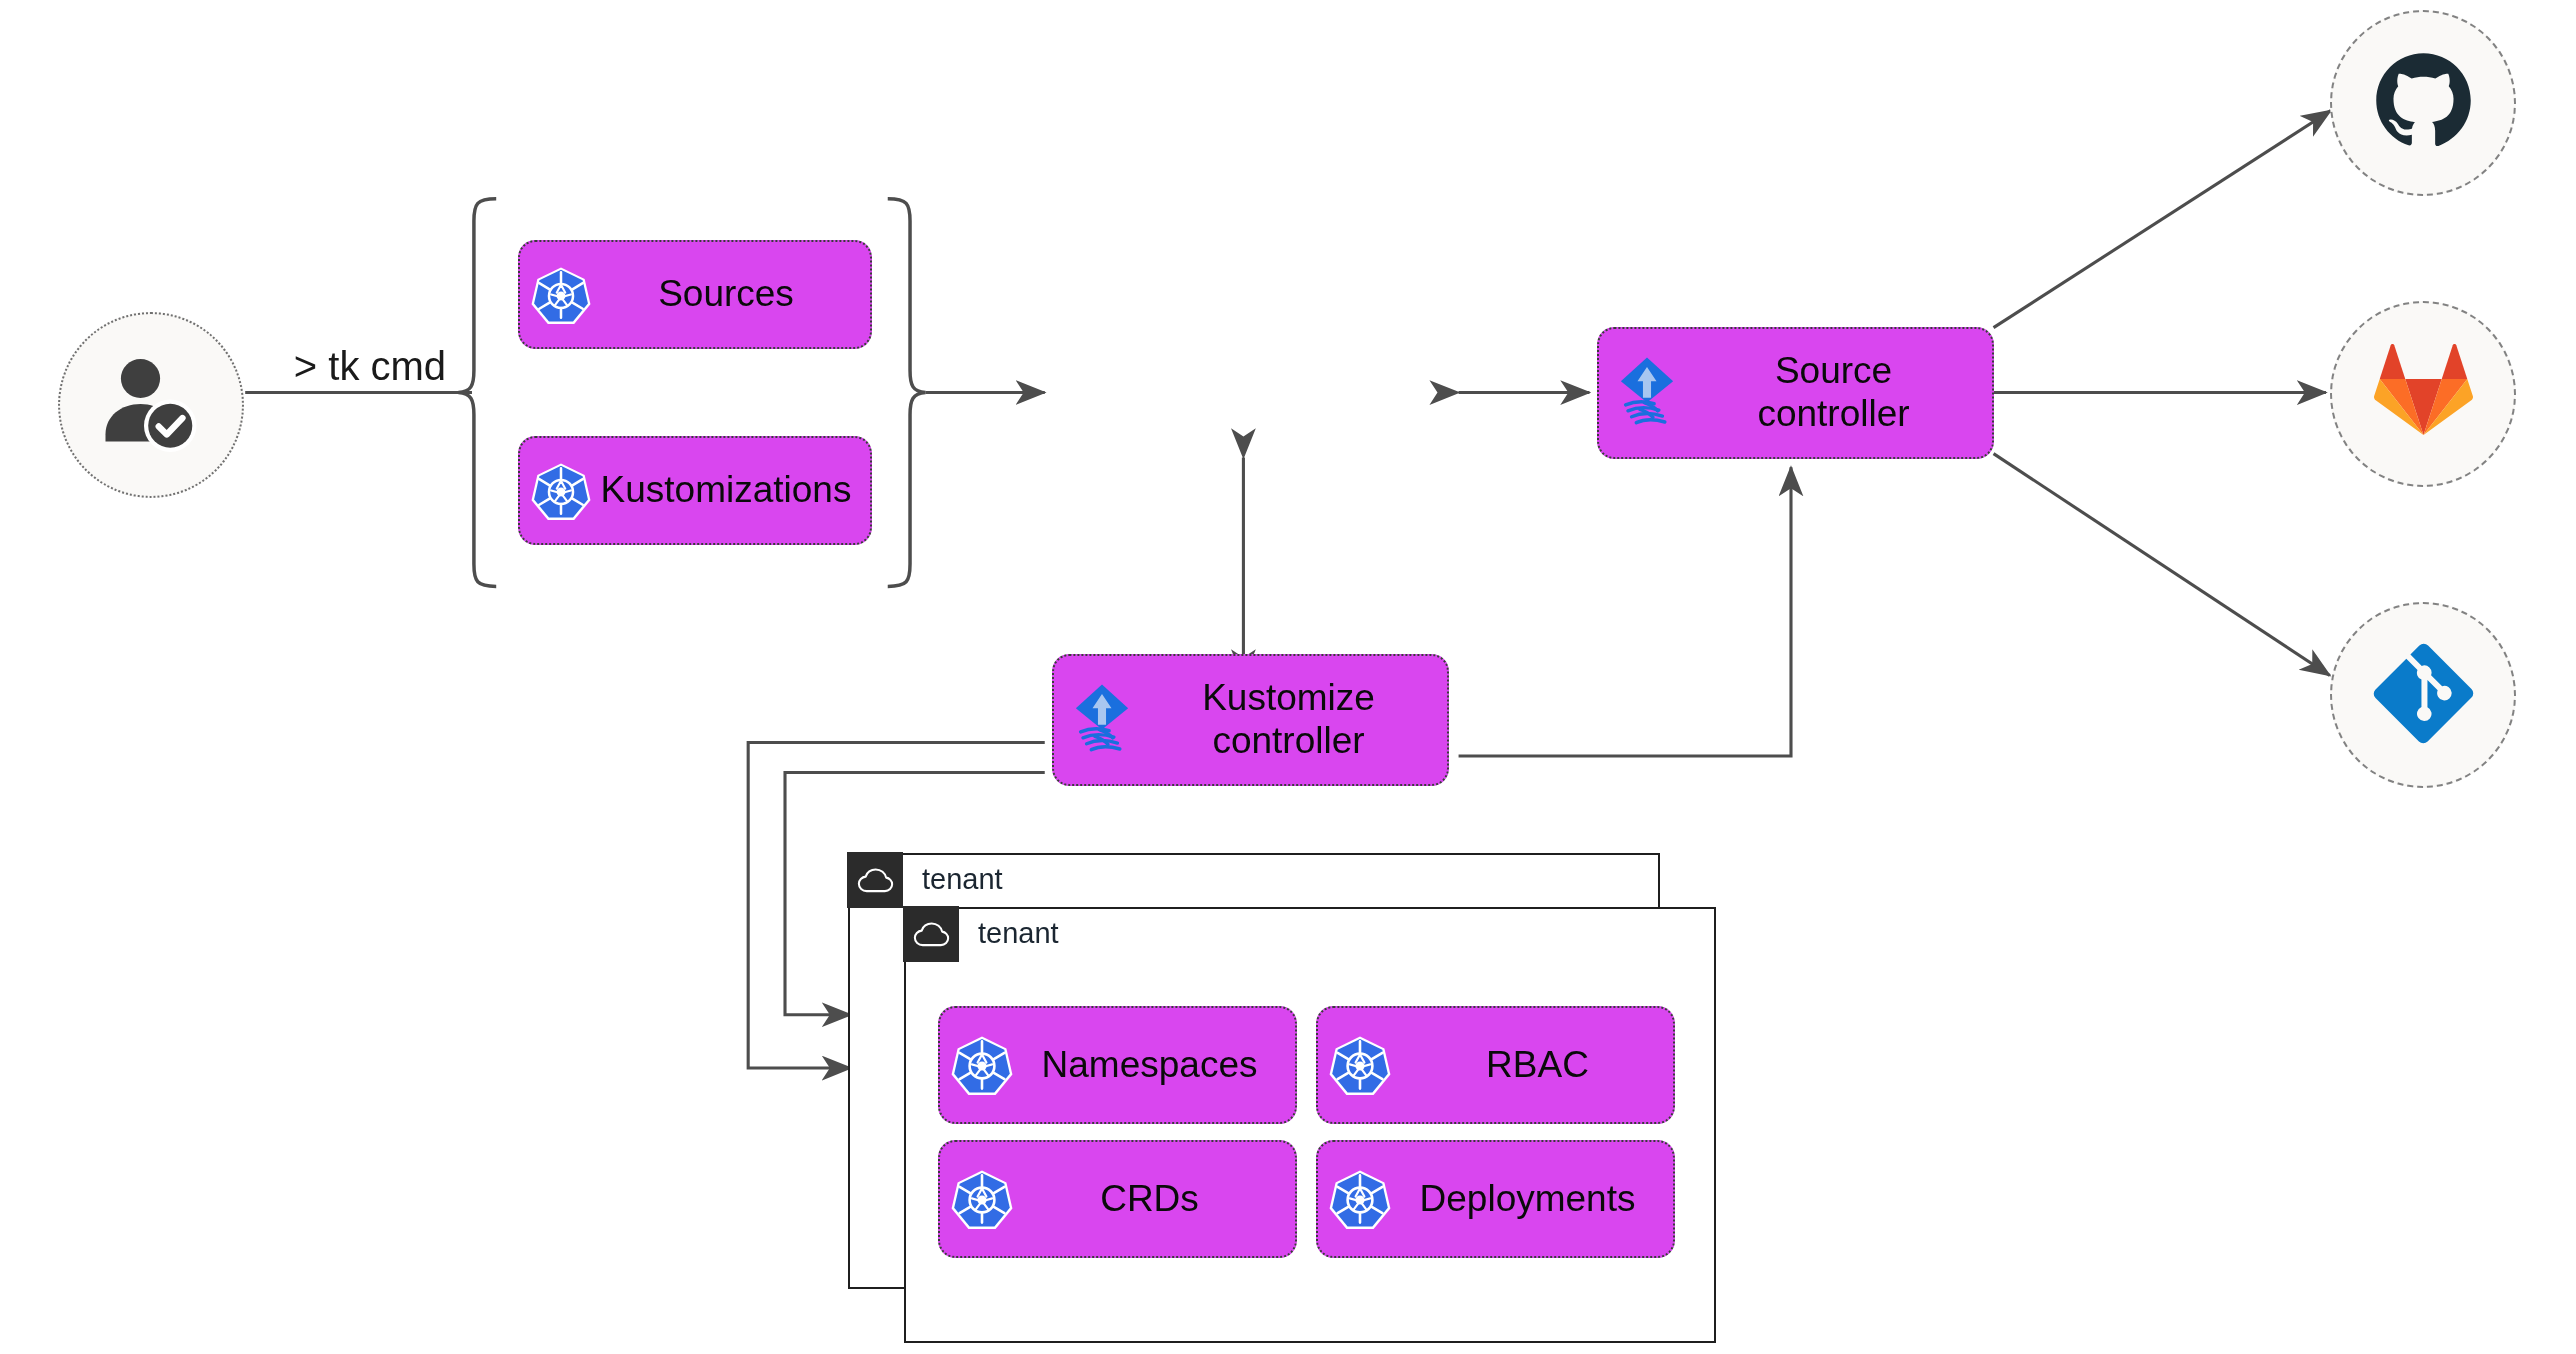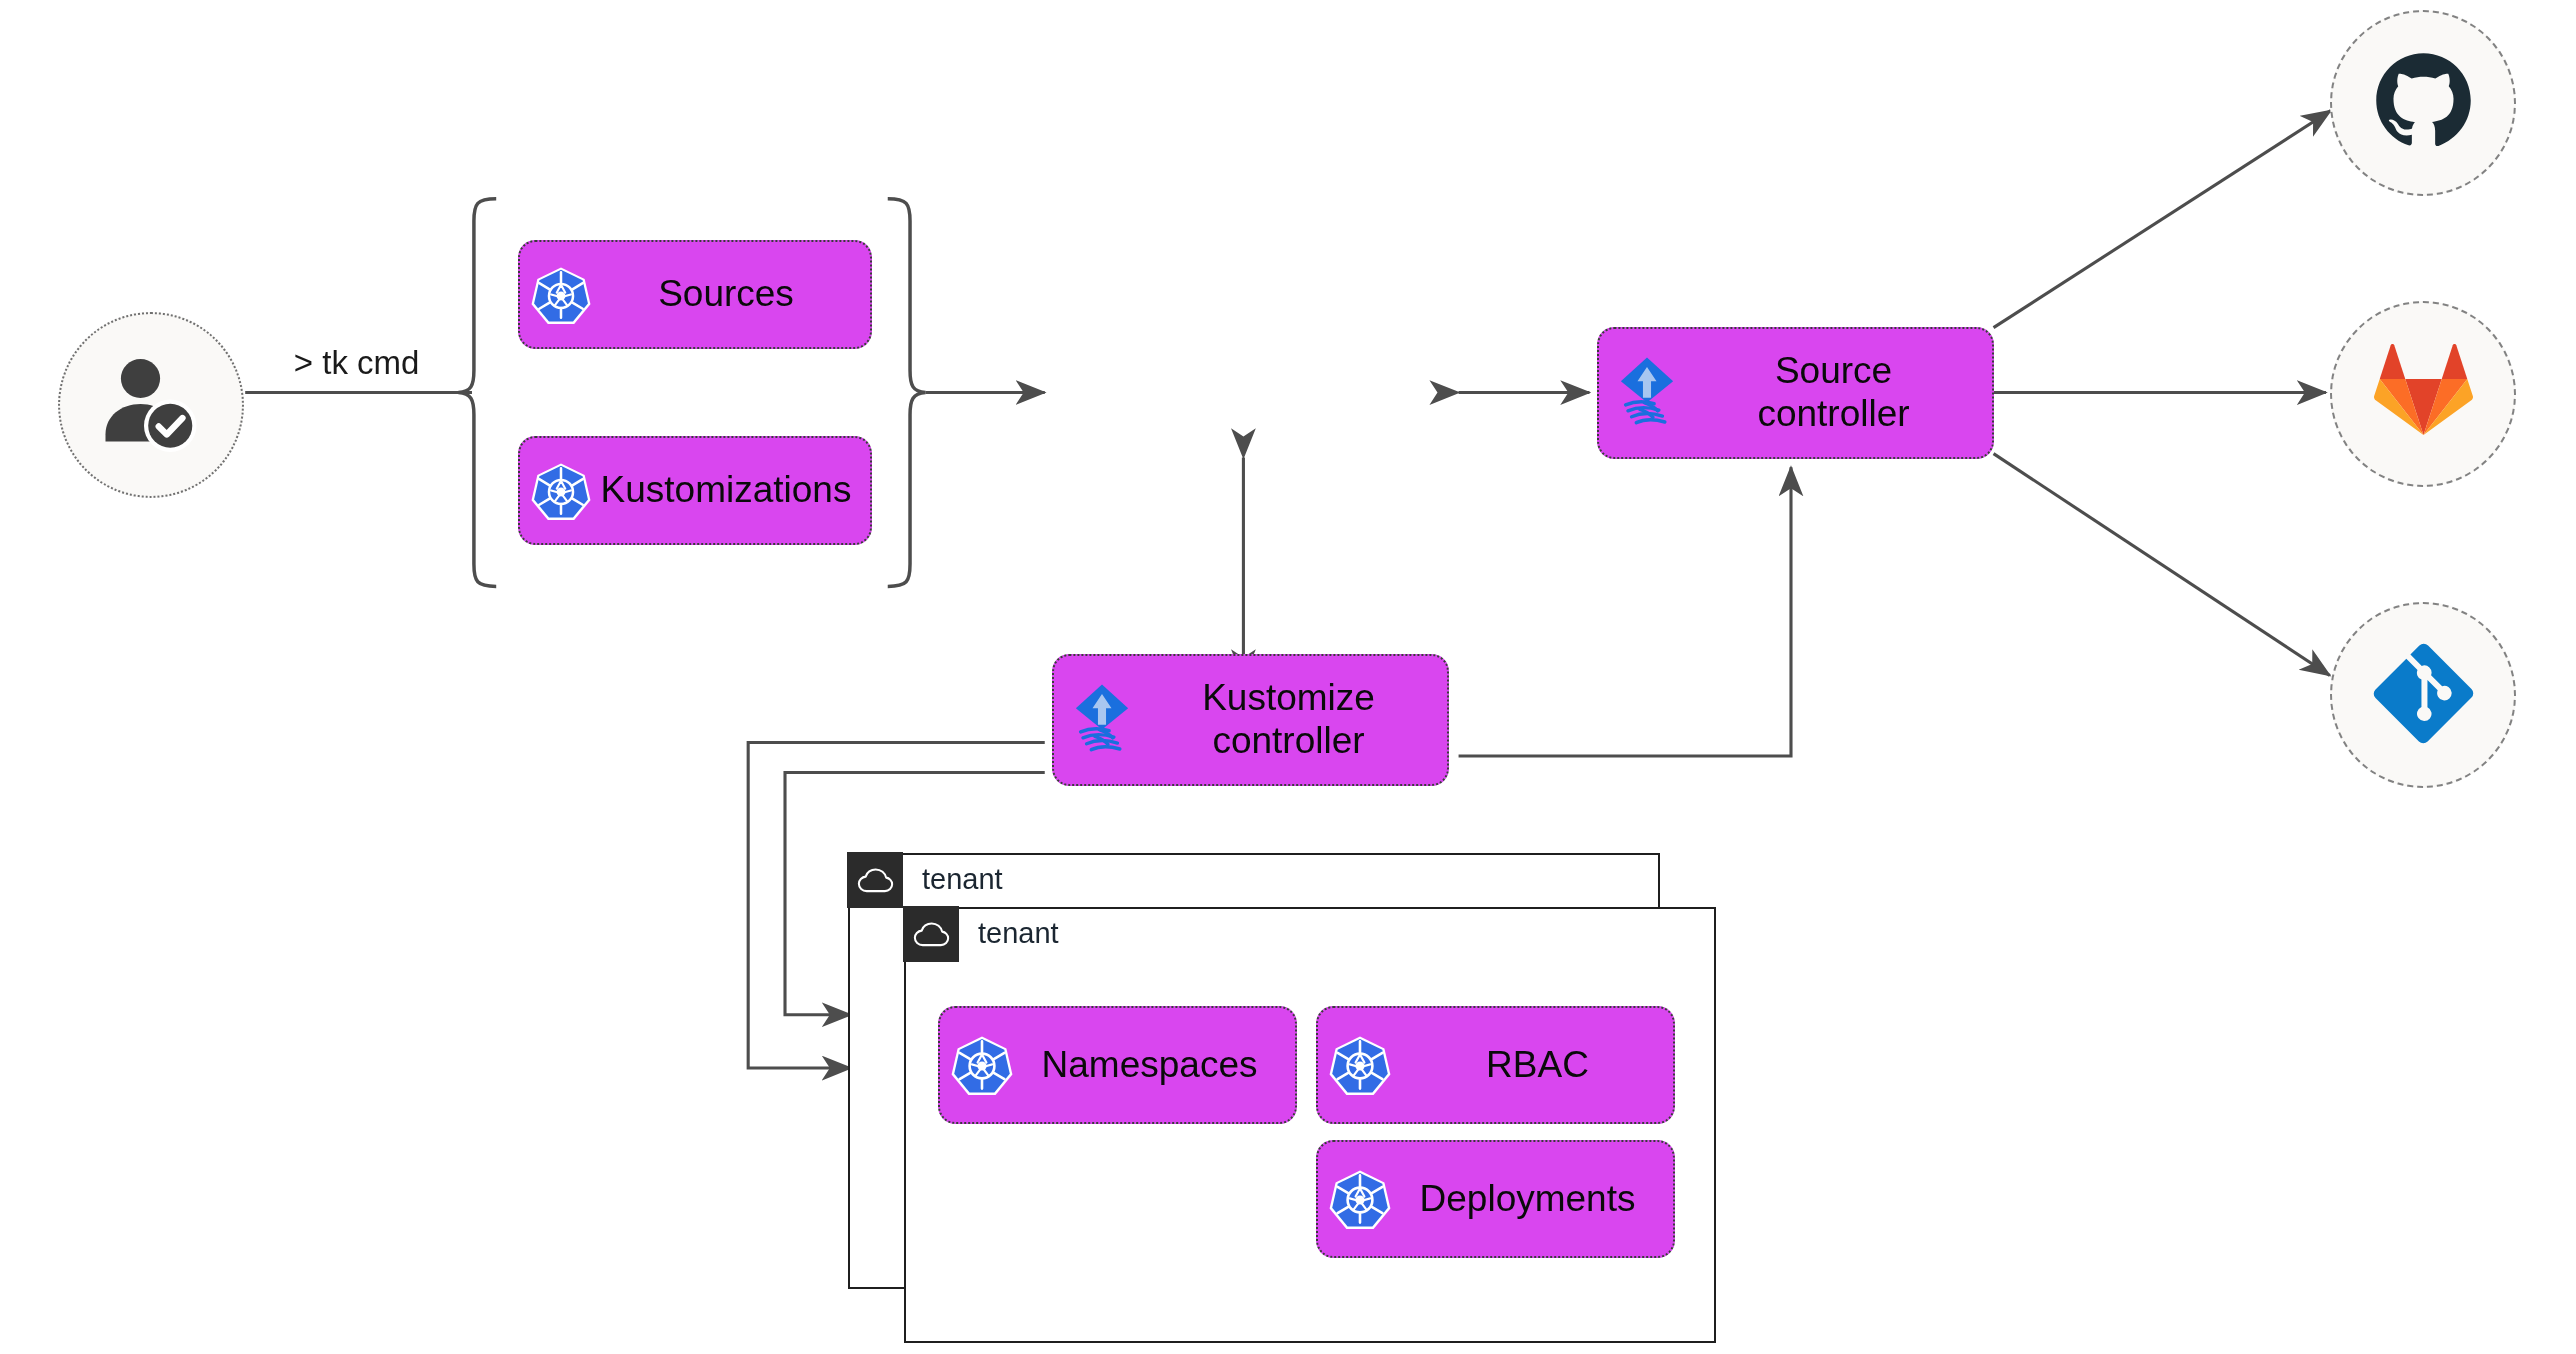--- a/index.html
+++ b/index.html
@@ -87,21 +87,21 @@
     position: absolute;
     left: 72px;
     top: 7.8px;
     font-size: 29px;
     color: #1b2631;
   }
 
   
   .edge-label {
     position: absolute;
-    font-size: 33px;
+    font-size: 40px;
     color: #1a1a1a;
     background: #ffffff;
     padding: 0 5.8px;
     white-space: nowrap;
   }
 </style>
 </head>
 <body>
 
 <div id="stage">
@@ -332,20 +332,37 @@
                      M20.2 39.8 9.6 46.2M43.8 39.8l10.6 6.4"></path>
             <circle cx="32" cy="33" r="4.6" fill="#ffffff" stroke="none"></circle>
             <path d="M32 21.4 27.6 29.6M32 21.4l4.4 8.2M21.8 31.4l8.4 2.4M42.2 31.4l-8.4 2.4
                      M25.6 42.6l5.4-7.2M38.4 42.6l-5.4-7.2" stroke-width="2.2"></path>
           </g>
         </svg>
       </span>
       <span class="label">RBAC</span>
     </div>
 
+    <div class="node" style="left:32px; top:231px; width:359px; height:118px;">
+      <span class="ico">
+        <svg width="64" height="64" viewBox="0 0 64 64" xmlns="http://www.w3.org/2000/svg">
+          <path d="M32 3.6 L56.4 15.4 L62.4 41.6 L45.6 62 L18.4 62 L1.6 41.6 L7.6 15.4 Z" fill="#ffffff"></path>
+          <path d="M32 6 L54.3 16.8 L59.8 40.7 L44.4 59.4 L19.6 59.4 L4.2 40.7 L9.7 16.8 Z" fill="#326CE5"></path>
+          <g fill="none" stroke="#ffffff" stroke-width="2.6" stroke-linecap="round">
+            <circle cx="32" cy="33" r="12.4"></circle>
+            <path d="M32 20.6V8.4M32 45.4v10.2M20.2 26.2 9.6 19.8M43.8 26.2l10.6-6.4
+                     M20.2 39.8 9.6 46.2M43.8 39.8l10.6 6.4"></path>
+            <circle cx="32" cy="33" r="4.6" fill="#ffffff" stroke="none"></circle>
+            <path d="M32 21.4 27.6 29.6M32 21.4l4.4 8.2M21.8 31.4l8.4 2.4M42.2 31.4l-8.4 2.4
+                     M25.6 42.6l5.4-7.2M38.4 42.6l-5.4-7.2" stroke-width="2.2"></path>
+          </g>
+        </svg>
+      </span>
+      <span class="label">CRDs</span>
+    </div>
 
     <div class="node" style="left:410px; top:231px; width:359px; height:118px;">
       <span class="ico">
         <svg width="64" height="64" viewBox="0 0 64 64" xmlns="http://www.w3.org/2000/svg">
           <path d="M32 3.6 L56.4 15.4 L62.4 41.6 L45.6 62 L18.4 62 L1.6 41.6 L7.6 15.4 Z" fill="#ffffff"></path>
           <path d="M32 6 L54.3 16.8 L59.8 40.7 L44.4 59.4 L19.6 59.4 L4.2 40.7 L9.7 16.8 Z" fill="#326CE5"></path>
           <g fill="none" stroke="#ffffff" stroke-width="2.6" stroke-linecap="round">
             <circle cx="32" cy="33" r="12.4"></circle>
             <path d="M32 20.6V8.4M32 45.4v10.2M20.2 26.2 9.6 19.8M43.8 26.2l10.6-6.4
                      M20.2 39.8 9.6 46.2M43.8 39.8l10.6 6.4"></path>

